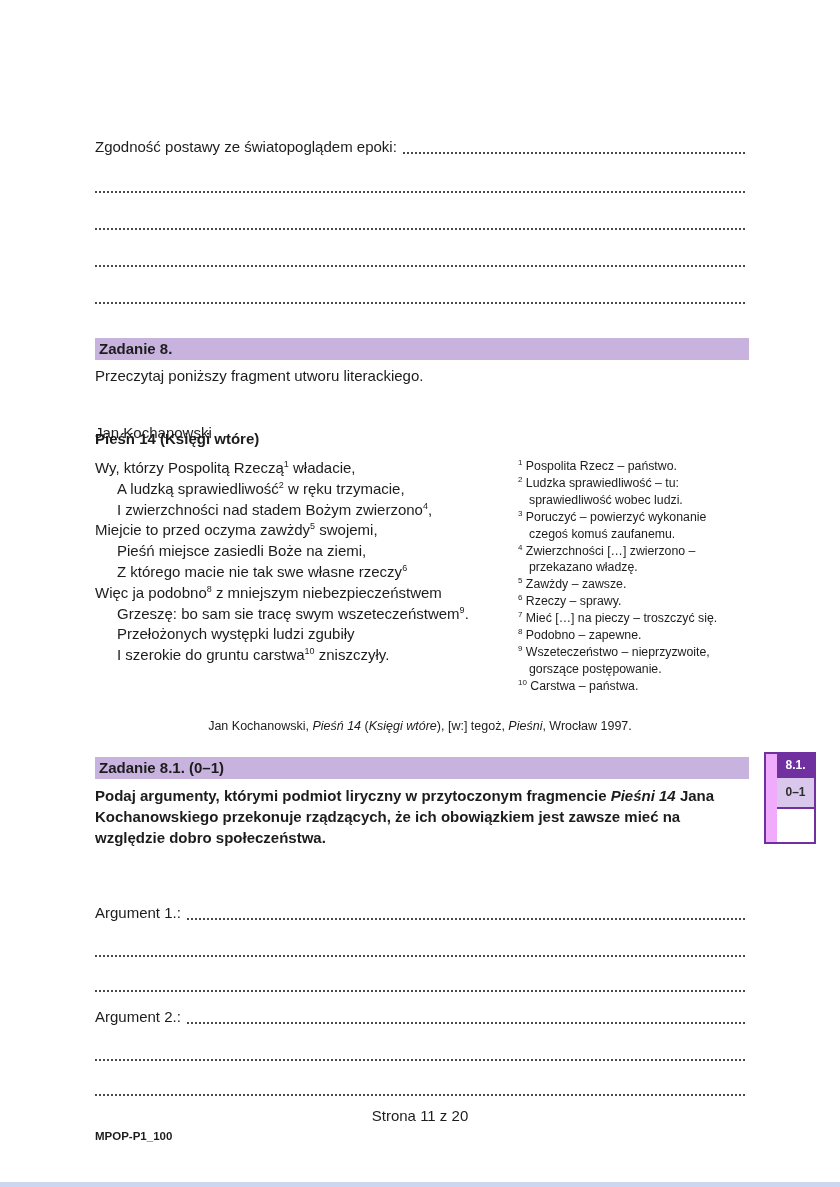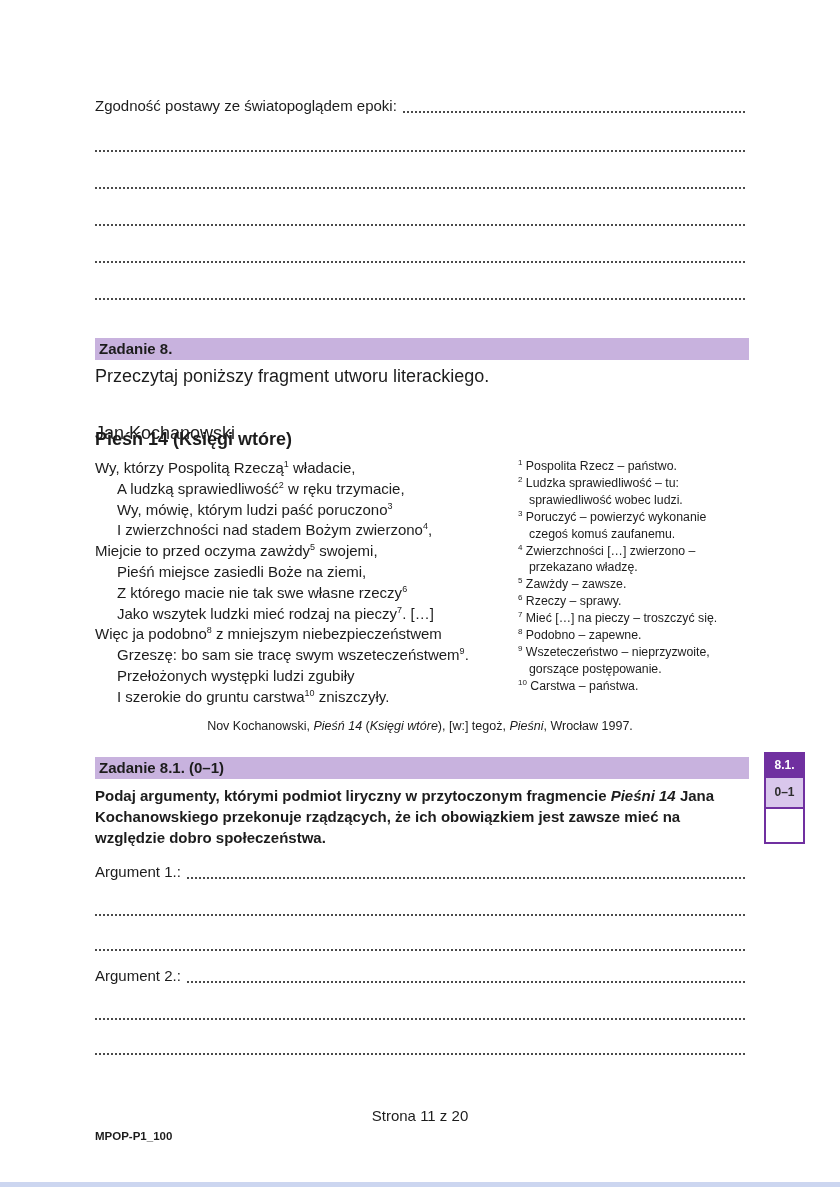--- a/index.html
+++ b/index.html
@@ -11,27 +11,27 @@
     --strip:#ccd6f0;
   }
   html,body{margin:0;padding:0;}
   body{
     width:840px;height:1187px;background:#ffffff;
     font-family:"Liberation Sans", sans-serif;color:var(--ink);
     position:relative;overflow:hidden;
   }
   .abs{position:absolute;}
   .content-col{left:95px;width:650px;}
-  .fs15{font-size:18px;line-height:20px;}
+  .fs15{font-size:15px;line-height:20px;}
   .bi{font-weight:bold;}
   .it{font-style:italic;}
   sup{font-size:9px;line-height:0;vertical-align:super;}
 
   
-  .dot-row{display:flex;align-items:flex-end;font-size:15px;line-height:18px;}
+  .dot-row{display:flex;align-items:flex-end;font-size:15px;line-height:18px;margin-top:41px;}
   .dot-row .lbl{white-space:nowrap;margin-right:6px;}
   .dot-fill{flex:1;border-bottom:2px dotted var(--dot);margin-bottom:2px;}
   .dot-line{height:35px;border-bottom:2px dotted var(--dot);}
   .ans-line{height:33px;border-bottom:2px dotted var(--dot);}
 
   
   .task-bar{
     background:var(--lavender);height:22px;line-height:22px;
     font-weight:bold;font-size:15px;padding-left:4px;
   }
@@ -44,21 +44,21 @@
   .fn{font-size:12.3px;line-height:16.9px;padding-left:11px;text-indent:-11px;}
   .fn sup{font-size:8px;}
 
   .citation{font-size:12.5px;text-align:center;}
 
   .prompt{font-size:15px;line-height:21px;font-weight:bold;}
 
   
   .score-box{
     left:764px;top:752px;width:37px;
-    border:2px solid var(--purple);background:#bef264;
+    border:2px solid var(--purple);background:#f0abfc;padding-left:11px;
   }
   .sb-top{background:var(--purple);color:#fff;font-weight:bold;font-size:12px;
     text-align:center;height:22px;line-height:22px;}
   .sb-mid{background:var(--lightcell);color:#2d2d2d;font-weight:bold;font-size:12px;
     text-align:center;height:29px;line-height:29px;border-top:2px solid var(--purple);}
   .sb-bot{height:33px;background:#fff;border-top:2px solid var(--purple);}
 
   .footer-page{left:0;top:1107px;width:840px;text-align:center;font-size:15px;}
   .footer-code{left:95px;top:1130px;font-size:11.5px;font-weight:bold;}
   .bottom-strip{left:0;bottom:0;width:840px;height:5px;background:var(--strip);}
@@ -85,46 +85,44 @@
 </div>
 
 <div class="abs content-col fs15" style="top:366px;">Przeczytaj poniższy fragment utworu literackiego.</div>
 
 <div class="abs content-col fs15" style="top:407px;margin-top:16px;">Jan Kochanowski</div>
 <div class="abs content-col fs15 bi" style="top:429px;">Pieśń 14 (Księgi wtóre)</div>
 
 <div class="abs" style="left:95px;top:458px;width:420px;" id="poem">
     <div class="poem-line">Wy, którzy Pospolitą Rzeczą<sup>1</sup> władacie,</div>
     <div class="poem-line indent">A ludzką sprawiedliwość<sup>2</sup> w ręku trzymacie,</div>
-    <div class="poem-line indent">Wy, mówię, którym ludzi paść poruczono<sup>3</sup></div>
     <div class="poem-line indent">I zwierzchności nad stadem Bożym zwierzono<sup>4</sup>,</div>
     <div class="poem-line">Miejcie to przed oczyma zawżdy<sup>5</sup> swojemi,</div>
     <div class="poem-line indent">Pieśń miejsce zasiedli Boże na ziemi,</div>
     <div class="poem-line indent">Z którego macie nie tak swe własne rzeczy<sup>6</sup></div>
-    <div class="poem-line indent">Jako wszytek ludzki mieć rodzaj na pieczy<sup>7</sup>. […]</div>
     <div class="poem-line">Więc ja podobno<sup>8</sup> z mniejszym niebezpieczeństwem</div>
     <div class="poem-line indent">Grzeszę: bo sam sie tracę swym wszeteczeństwem<sup>9</sup>.</div>
     <div class="poem-line indent">Przełożonych występki ludzi zgubiły</div>
     <div class="poem-line indent">I szerokie do gruntu carstwa<sup>10</sup> zniszczyły.</div>
   </div>
 
 <div class="abs" style="left:518px;top:458px;width:225px;" id="footnotes">
     <div class="fn"><sup>1</sup> Pospolita Rzecz – państwo.</div>
     <div class="fn"><sup>2</sup> Ludzka sprawiedliwość – tu: sprawiedliwość wobec ludzi.</div>
     <div class="fn"><sup>3</sup> Poruczyć – powierzyć wykonanie czegoś komuś zaufanemu.</div>
     <div class="fn"><sup>4</sup> Zwierzchności […] zwierzono – przekazano władzę.</div>
     <div class="fn"><sup>5</sup> Zawżdy – zawsze.</div>
     <div class="fn"><sup>6</sup> Rzeczy – sprawy.</div>
     <div class="fn"><sup>7</sup> Mieć […] na pieczy – troszczyć się.</div>
     <div class="fn"><sup>8</sup> Podobno – zapewne.</div>
     <div class="fn"><sup>9</sup> Wszeteczeństwo – nieprzyzwoite, gorszące postępowanie.</div>
     <div class="fn"><sup>10</sup> Carstwa – państwa.</div>
   </div>
 
-<div class="abs content-col citation" style="top:719px;" id="citation"><span>Nov Kochanowski, </span><span class="it">Pieśń 14</span><span> (</span><span class="it">Księgi wtóre</span><span>), [w:] tegoż, </span><span class="it">Pieśni</span><span>, Wrocław 1997.</span></div>
+<div class="abs content-col citation" style="top:719px;" id="citation"><span>Jan Kochanowski, </span><span class="it">Pieśń 14</span><span> (</span><span class="it">Księgi wtóre</span><span>), [w:] tegoż, </span><span class="it">Pieśni</span><span>, Wrocław 1997.</span></div>
 
 <div class="abs content-col task-bar" style="top:757px;">
   <span>Zadanie 8.1. (0–1)</span>
 </div>
 
 <div class="abs content-col prompt" style="top:785px;" id="prompt"><span>Podaj argumenty, którymi podmiot liryczny w przytoczonym fragmencie </span><span class="it">Pieśni 14</span><span> Jana Kochanowskiego przekonuje rządzących, że ich obowiązkiem jest zawsze mieć na względzie dobro społeczeństwa.</span></div>
 
 <div class="abs score-box">
   <div class="sb-top">8.1.</div>
   <div class="sb-mid">0–1</div>

